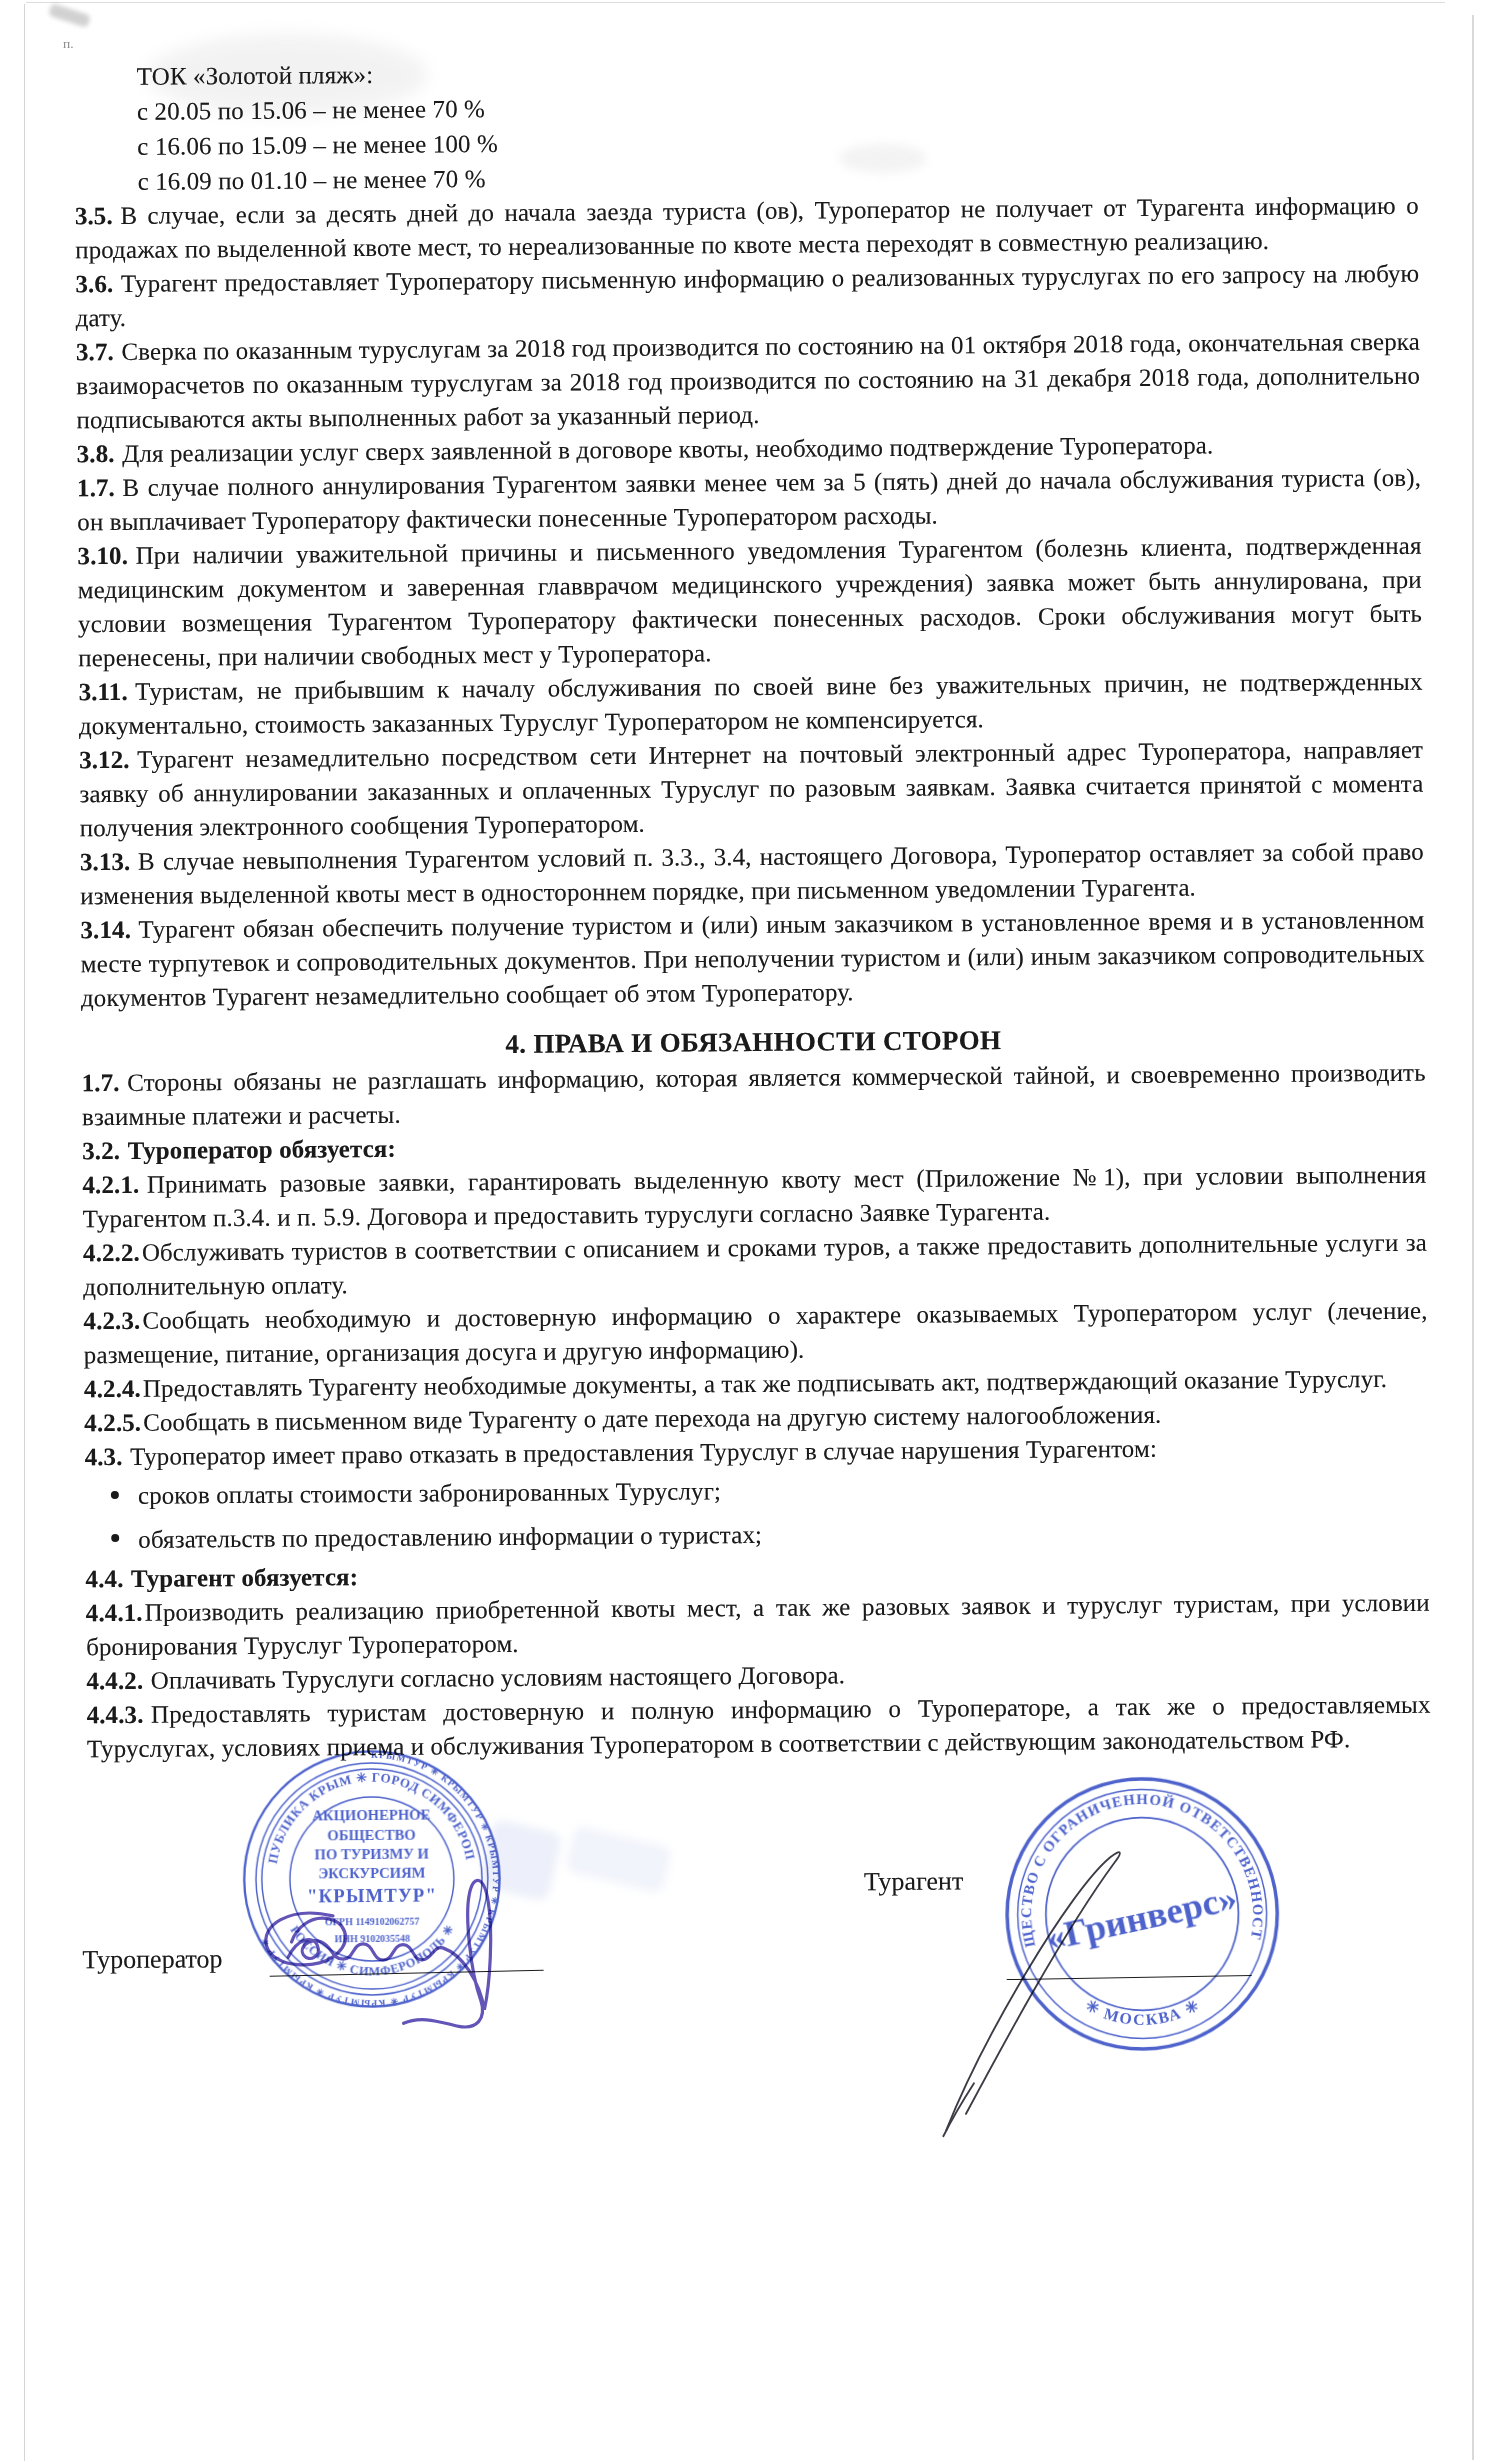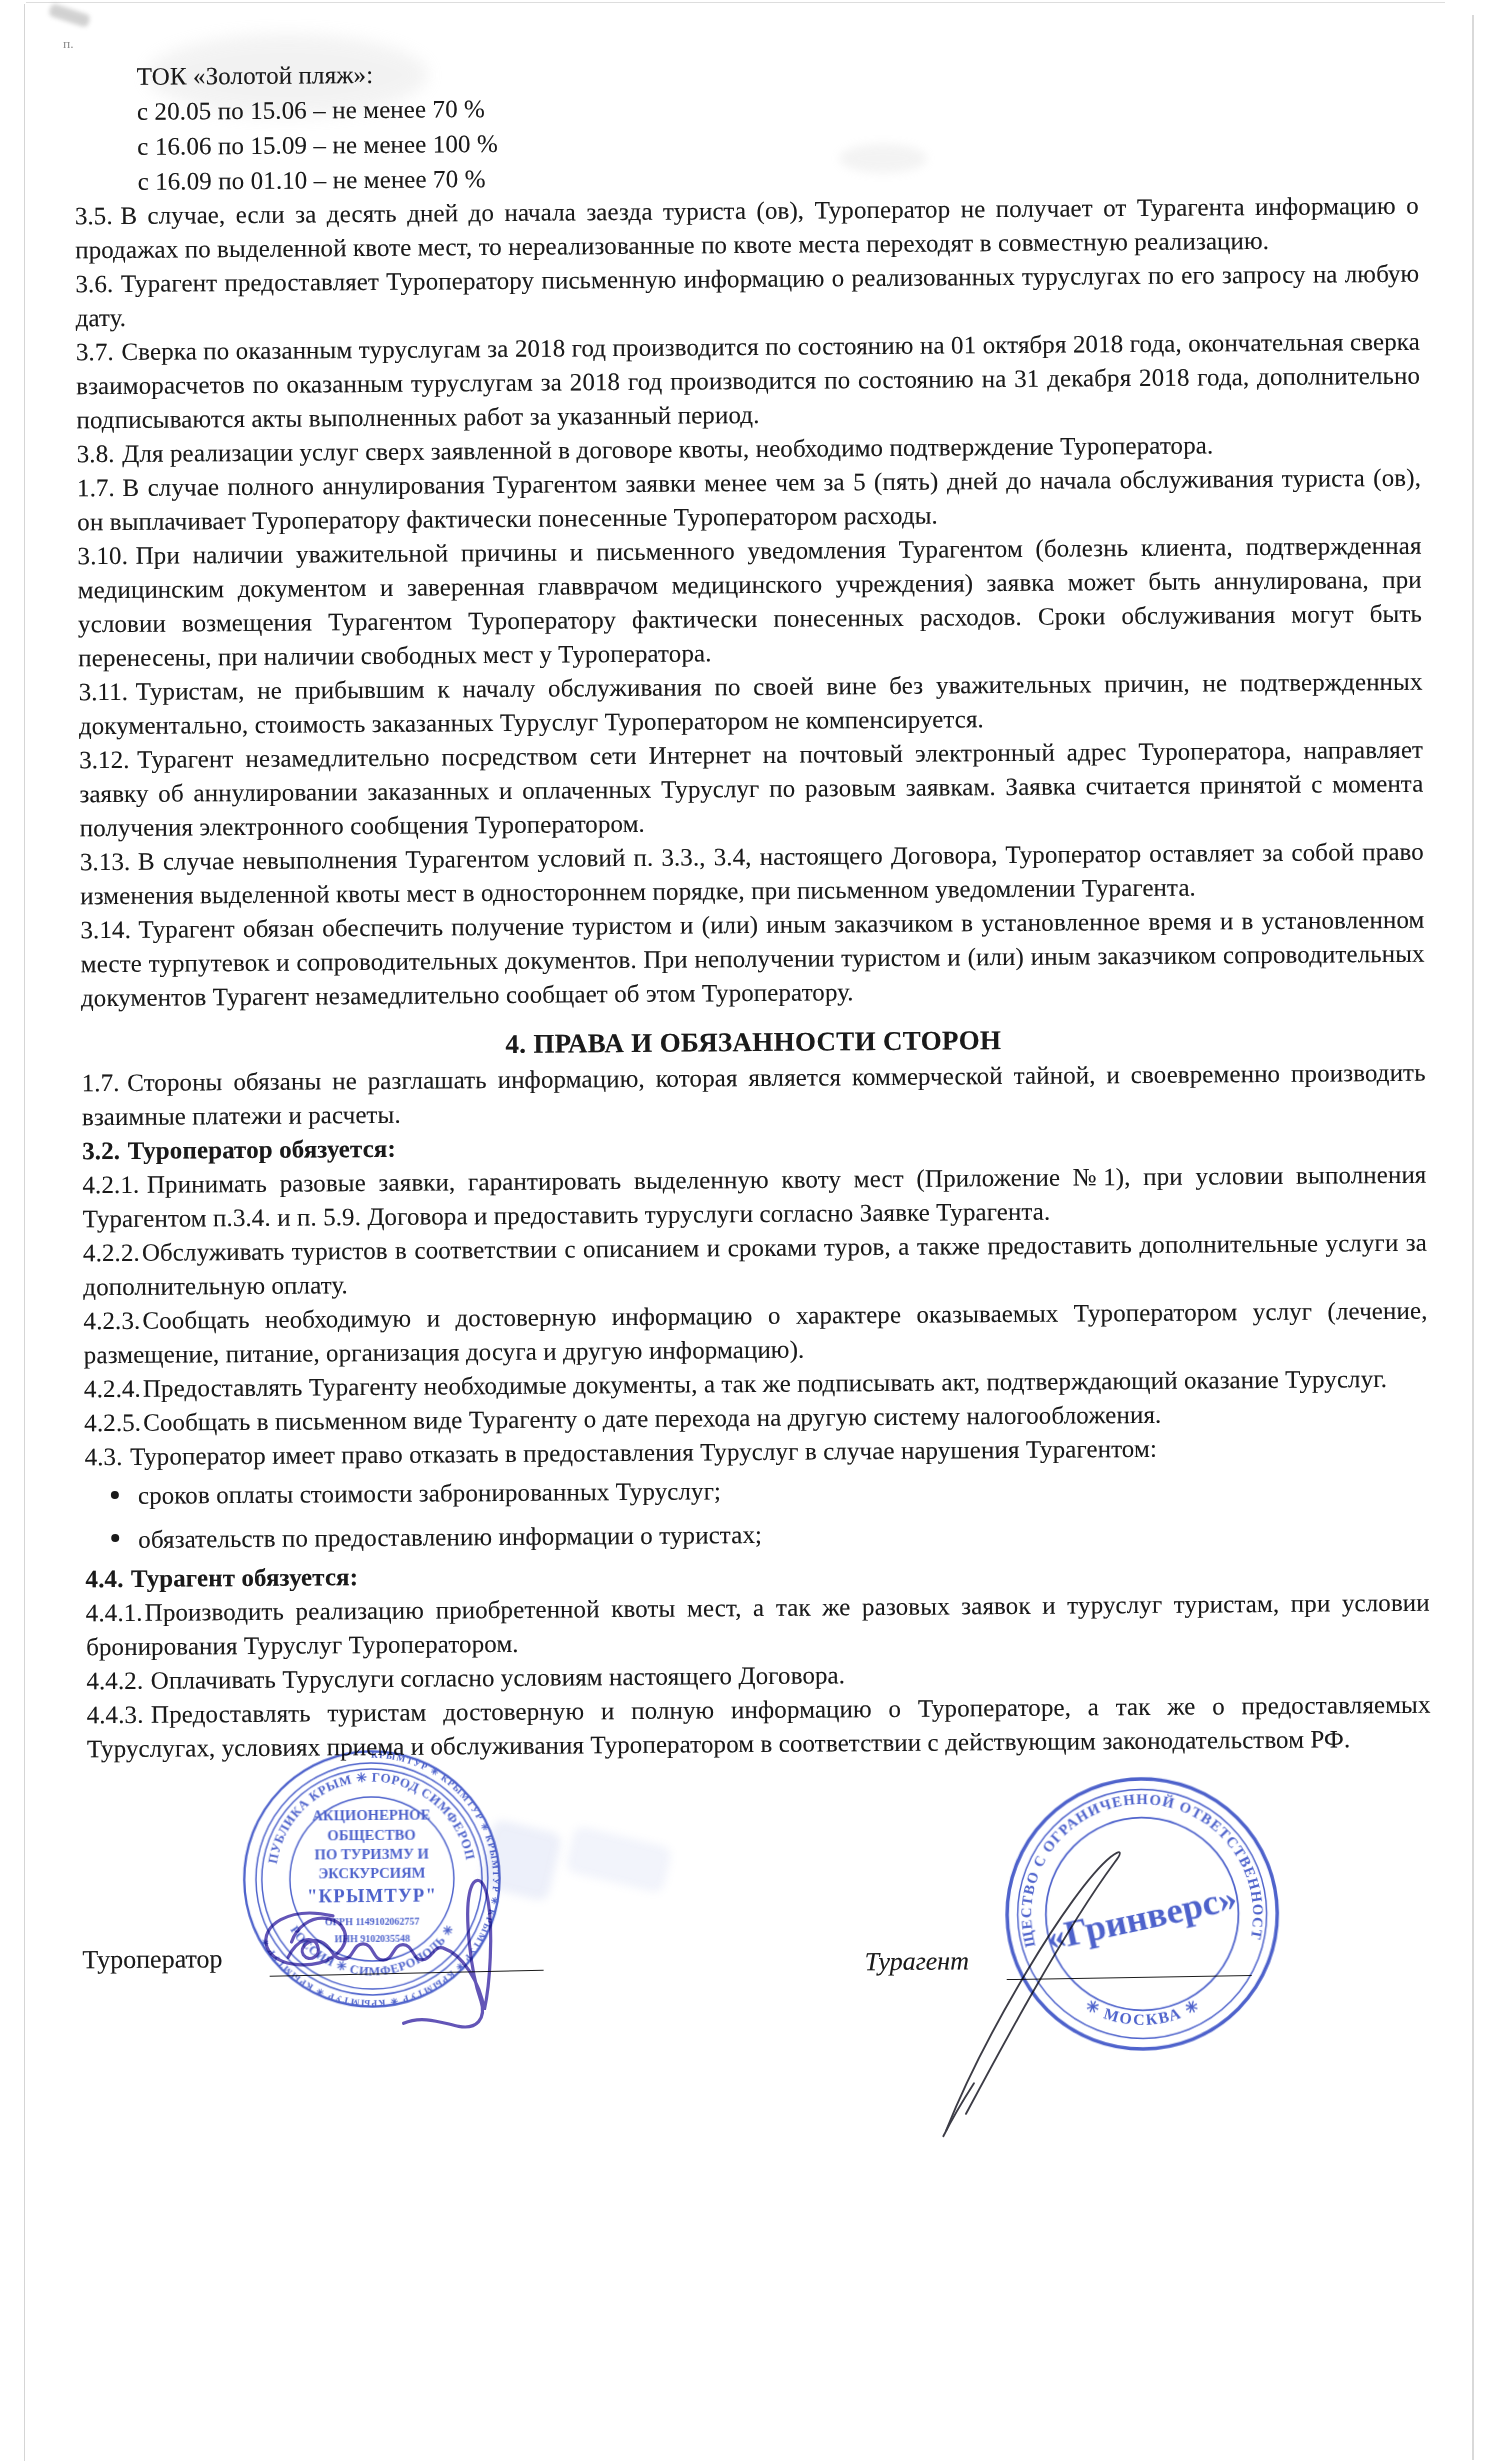--- a/index.html
+++ b/index.html
@@ -18,32 +18,32 @@
   .ghost-stamp{position:absolute;left:473px;top:1824px;width:70px;height:69px;background:#7e92d8;
                opacity:.14;filter:blur(4.1px);border-radius:10.6px;transform:rotate(14deg);}
   .ghost-stamp.g2{left:556px;top:1835px;width:100px;height:47px;opacity:.10;}
 
   .skew{position:absolute;left:0;top:0;width:100%;height:100%;transform:rotate(-0.45deg);transform-origin:747px 235px;}
 
   .body-text{position:absolute;left:75px;top:54px;width:1344px;font-size:25px;line-height:34px;
              text-align:justify;letter-spacing:0.1px;text-shadow:0 0 0.6px rgba(20,20,20,.38);}
   .quota{margin-left:63px;line-height:35px;text-align:left;}
   .para{margin:0;}
-  .num{font-weight:normal;margin-right:7.6px;}
+  .num{font-weight:bold;margin-right:7.6px;}
   .glue .num{margin-right:2px;}
   .bold-line span{font-weight:bold;}
   .heading{font-weight:bold;text-align:center;font-size:27px;margin:15.2px 0 2.3px 0;letter-spacing:0.3px;}
   ul.cond{list-style:none;margin:4.7px 0 5.9px 0;padding:0 0 0 26px;text-align:left;}
   ul.cond li{position:relative;padding-left:27px;margin-top:1.2px;}
   ul.cond li + li{margin-top:9.4px;}
   ul.cond li::before{content:"";position:absolute;left:0;top:11.7px;width:8.2px;height:8.2px;border-radius:50%;background:#1a1a1a;}
 
   .sig-label{position:absolute;font-size:26px;text-shadow:0 0 0.6px rgba(20,20,20,.38);}
   .sig-label.left{left:69px;top:1940px;}
-  .sig-label.right{left:851px;top:1948px;font-style:italic;}
+  .sig-label.right{left:851px;top:1868px;}
   .sig-line{position:absolute;height:0;border-top:1.8px solid #1c1c1c;}
   .sig-line.left{left:256px;top:1970px;width:274px;transform:rotate(-0.8deg);}
   .sig-line.right{left:993px;top:1980px;width:245px;transform:rotate(-0.5deg);}
 
   svg.stamp{position:absolute;mix-blend-mode:multiply;opacity:.9;filter:blur(0.2px);}
   svg.stamp.left{left:229px;top:1746px;}
   svg.stamp.right{left:991px;top:1779px;}
   svg.sigs{position:absolute;left:0;top:0;mix-blend-mode:multiply;}
   .st{fill:none;stroke:#3a51c6;}
   text.blue{fill:#3a51c6;font-family:"Liberation Serif","DejaVu Serif",serif;font-weight:bold;}

